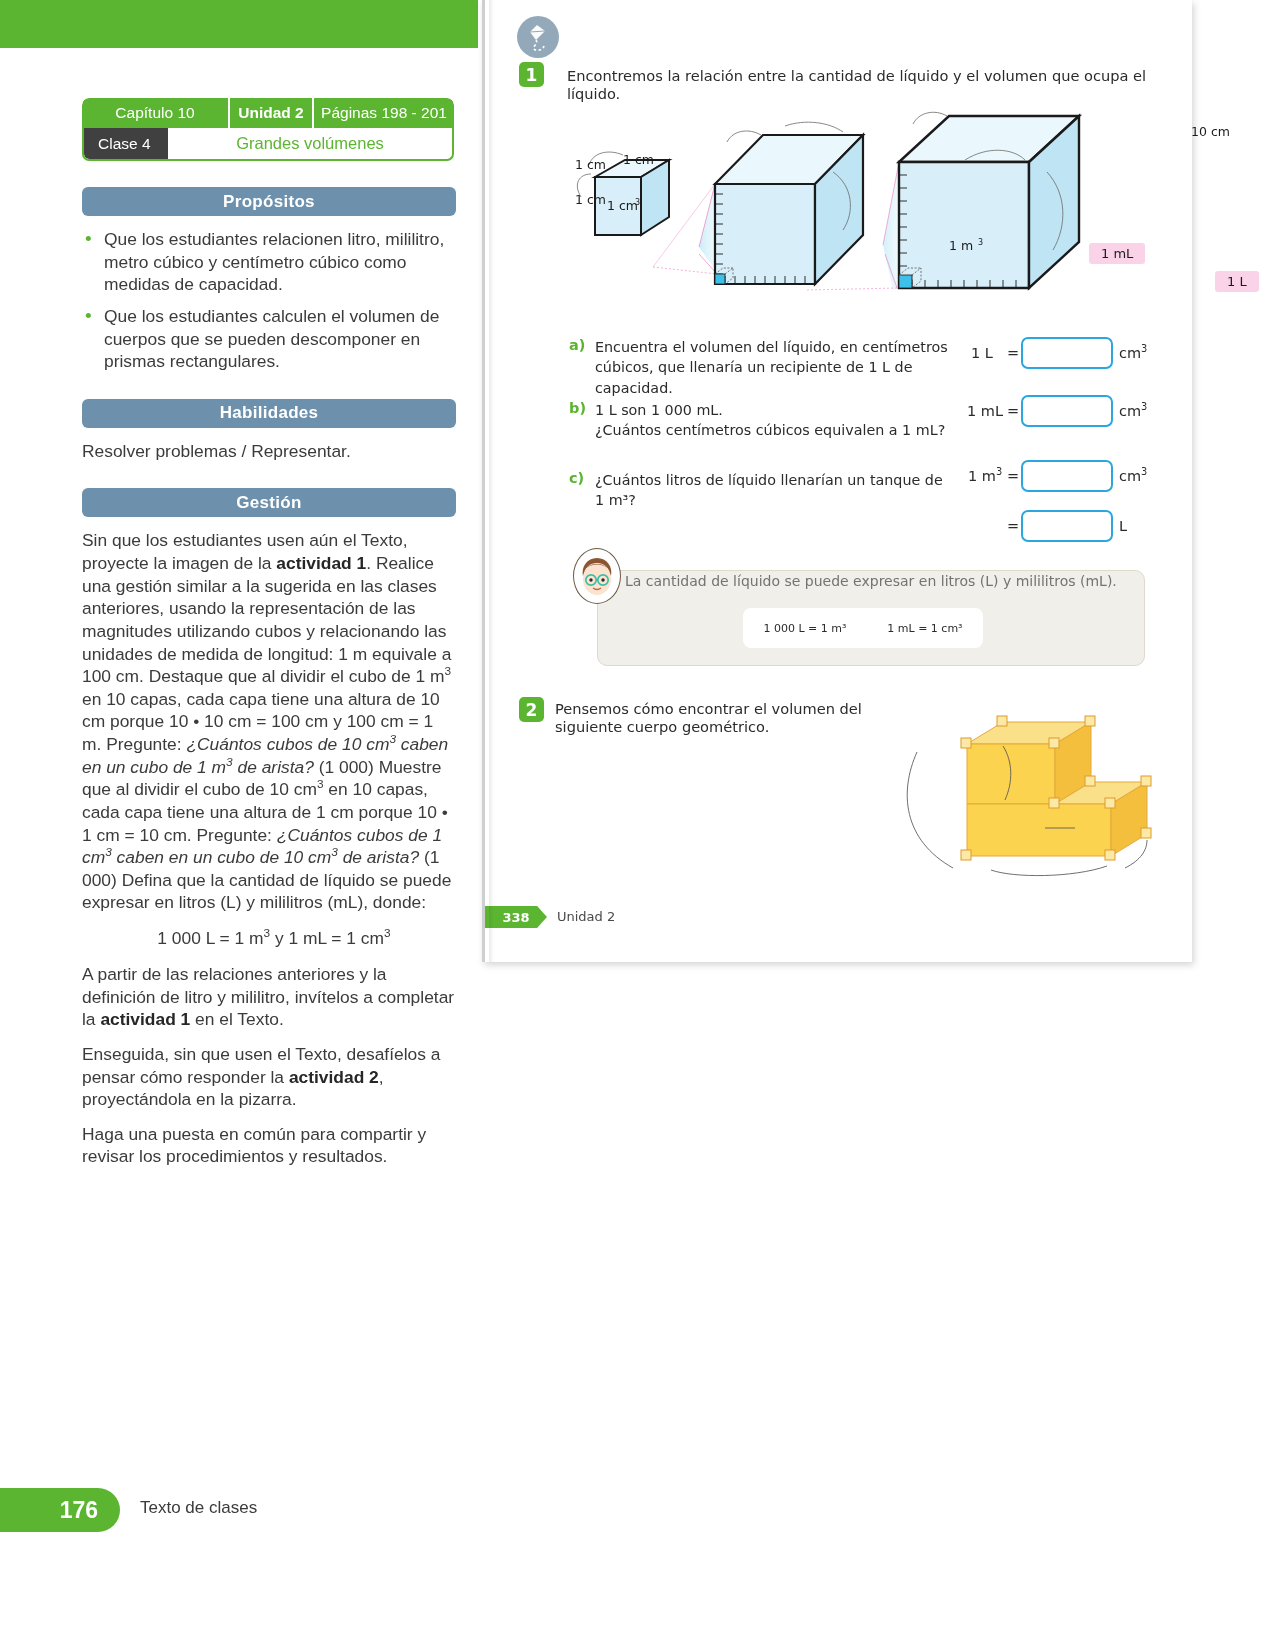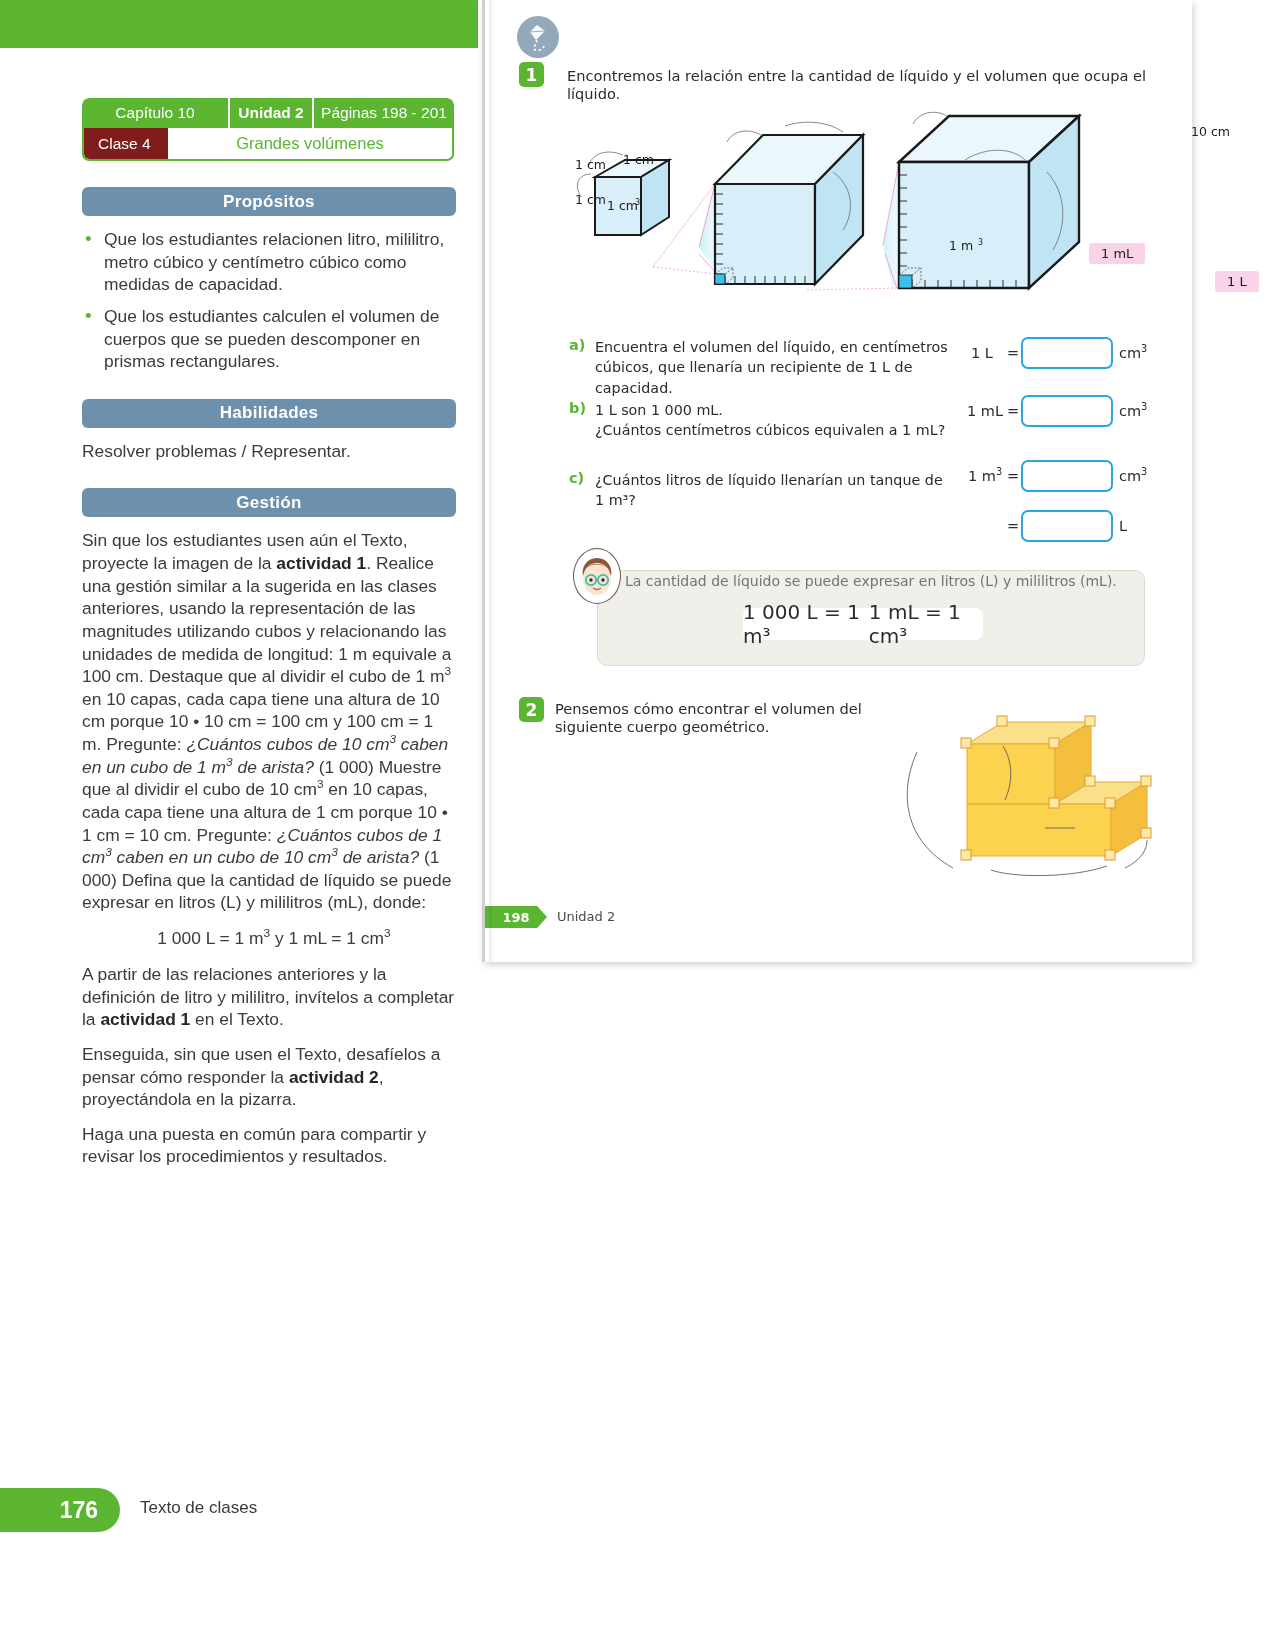--- a/index.html
+++ b/index.html
@@ -28,21 +28,21 @@
   }
   .hdr-cell:last-child { border-right: none; }
   .c-cap { width: 148px; border-radius: 7px 0 0 0; }
   .c-uni { width: 84px; font-weight: bold; }
   .c-pag { flex: 1; border-radius: 0 7px 0 0; }
   .hdr-row2 {
     display: flex; height: 33px; border: 2px solid #5cb531; border-top: none;
     border-radius: 0 0 7px 7px; overflow: hidden; background: #ffffff;
   }
   .c-clase {
-    width: 84px; background: #7f1d1d; color: #ffffff; font-size: 15.5px;
+    width: 84px; background: #404040; color: #ffffff; font-size: 15.5px;
     display: flex; align-items: center; padding-left: 14px;
     border-radius: 0 0 0 5px;
   }
   .c-titulo {
     flex: 1; color: #5cb531; font-size: 16.5px;
     display: flex; align-items: center; justify-content: center;
   }
 
   
   .sec-bar {
@@ -138,24 +138,24 @@
   #hint-avatar {
     position: absolute; left: 88px; top: 548px; width: 48px; height: 56px;
     border-radius: 50%; background: #ffffff; border: 1.5px solid #6b5a47;
     overflow: hidden;
   }
   #hint-text {
     position: absolute; left: 140px; top: 573px; width: 500px;
     font-size: 14px; color: #737373;
   }
   #hint-formula-box {
-    position: absolute; left: 258px; top: 608px; width: 240px; height: 32px;
+    position: absolute; left: 258px; top: 608px; width: 240px; height: 40px;
     background: #ffffff; border-radius: 8px;
     display: flex; align-items: center; justify-content: space-around;
-    font-size: 20px; color: #2b2b2b;
+    font-size: 11px; color: #2b2b2b;
   }
 
   
   #book-page-tab {
     position: absolute; left: 0px; top: 906px; width: 62px; height: 22px;
     background: #5cb531;
     clip-path: polygon(0 0, 84% 0, 100% 50%, 84% 100%, 0 100%);
     display: flex; align-items: center; justify-content: center;
   }
   #book-page-num { color: #ffffff; font-size: 13px; font-weight: bold; }
@@ -420,18 +420,18 @@
       </g>
 
       <path d="M22,52 C4,92 8,140 58,168" stroke="#555" stroke-width="0.85" fill="none"></path>
       <path d="M108,46 C118,62 118,82 110,100" stroke="#555" stroke-width="0.85" fill="none"></path>
       <path d="M150,128 L180,128" stroke="#555" stroke-width="0.85" fill="none"></path>
       <path d="M96,170 C118,178 178,178 212,166" stroke="#555" stroke-width="0.85" fill="none"></path>
       <path d="M230,168 C246,160 252,150 252,140" stroke="#555" stroke-width="0.85" fill="none"></path>
     </svg>
 
     <div id="book-page-tab">
-      <span id="book-page-num">198</span>
+      <span id="book-page-num">338</span>
     </div>
     <div id="book-unit-label">Unidad 2</div>
   </div>
 
 </div>
 
 </body></html>

